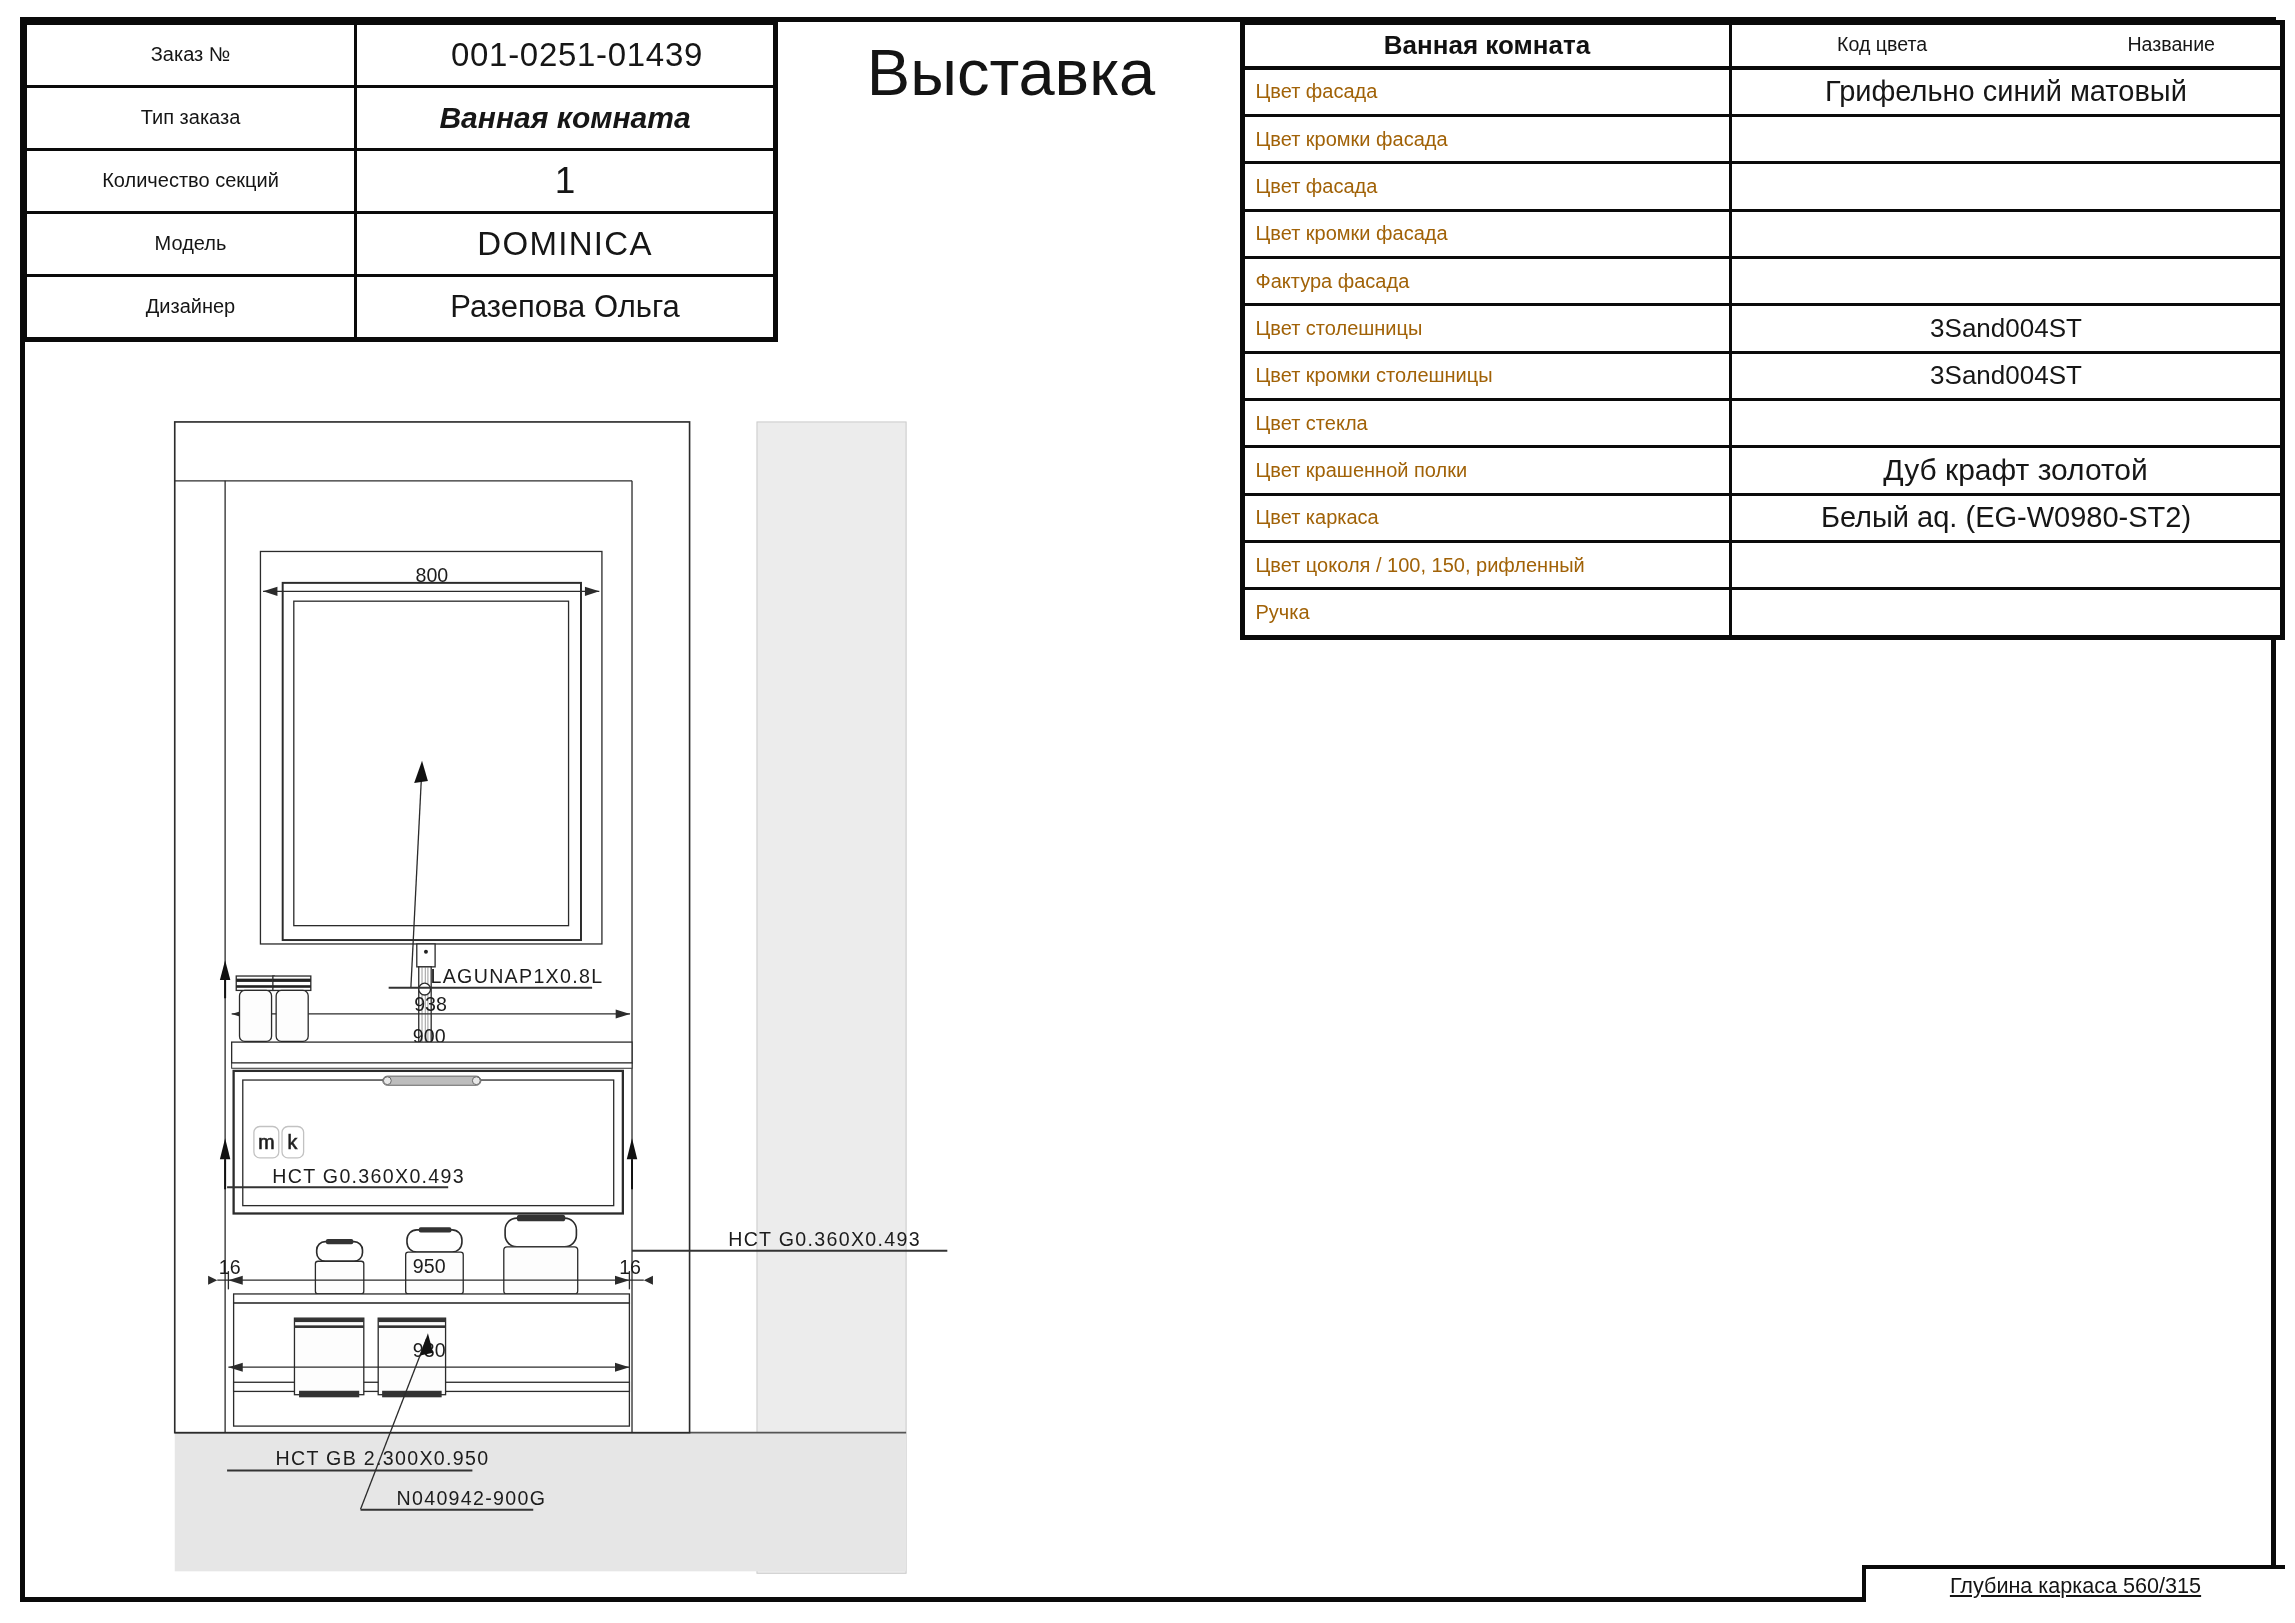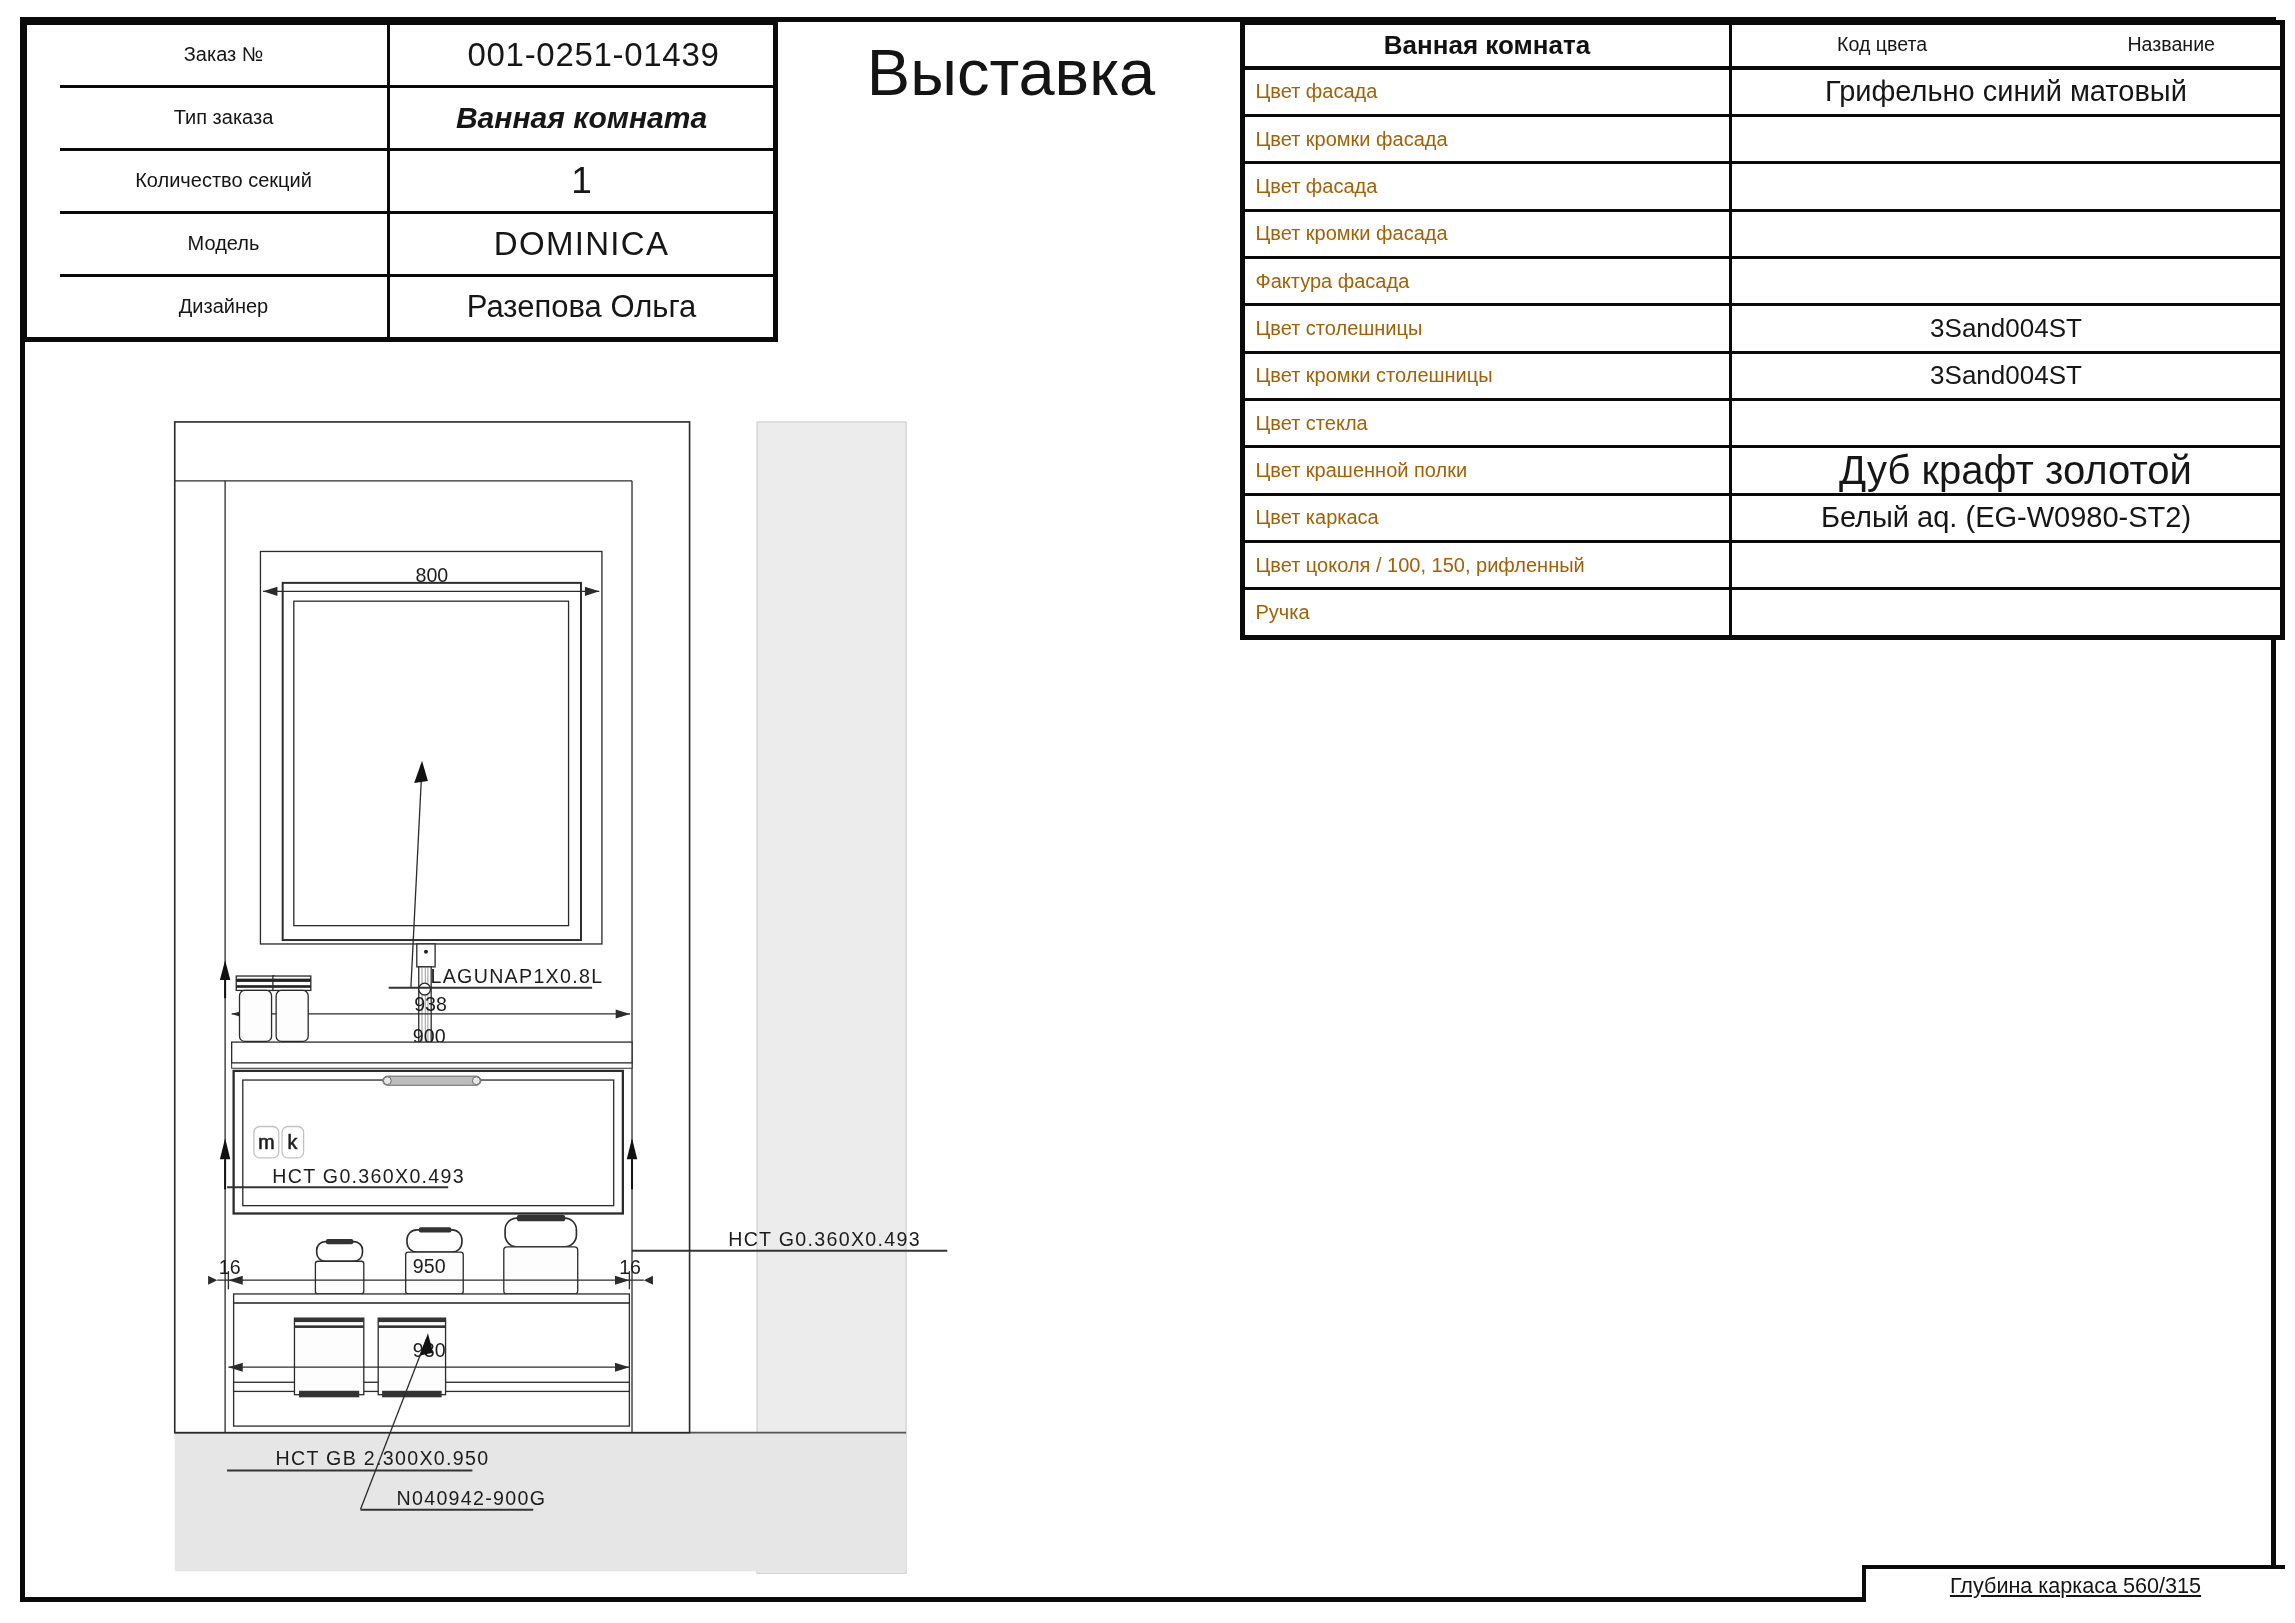--- a/index.html
+++ b/index.html
@@ -11,21 +11,21 @@
   .page-border{
     position:absolute;left:19.6px;top:17px;width:2256px;height:1585px;
     border:5.2px solid #0a0a0a;box-sizing:border-box;
   }
   
   .order-table{
     position:absolute;left:22px;top:19.6px;width:756px;height:322px;
     border:5.2px solid #0a0a0a;box-sizing:border-box;background:#fff;
     display:flex;flex-direction:column;
   }
-  .order-row{flex:1;display:flex;border-bottom:3.9px solid #0a0a0a;box-sizing:border-box;min-height:0;margin-left:33px;}
+  .order-row{flex:1;display:flex;border-bottom:3.9px solid #0a0a0a;box-sizing:border-box;min-height:0;}
   .order-row:last-child{border-bottom:none;}
   .order-label{
     width:330px;border-right:3.9px solid #0a0a0a;box-sizing:border-box;
     display:flex;align-items:center;justify-content:center;
     font-size:20px;color:#151515;text-align:center;padding:0 6.5px;
   }
   .order-value{
     flex:1;display:flex;align-items:center;justify-content:center;
     font-size:31px;color:#161616;text-align:center;
   }
@@ -63,21 +63,21 @@
   .spec-row .s-label{
     width:487px;border-right:3.9px solid #0a0a0a;box-sizing:border-box;
     display:flex;align-items:center;font-size:20px;color:#a16207;
     padding:0 3.9px 0 10.5px;white-space:nowrap;
   }
   .spec-row .s-value{
     flex:1;display:flex;align-items:center;justify-content:center;
     font-size:29px;color:#161616;white-space:nowrap;
   }
   .spec-row.v-big .s-value{font-size:26px;border-radius:19px;}
-  .spec-row.v-med .s-value{font-size:40px;padding-left:19px;}
+  .spec-row.v-med .s-value{font-size:30px;padding-left:19px;}
   
   .footer-box{
     position:absolute;left:1862px;top:1565px;width:423px;height:37px;
     border-top:4.6px solid #0a0a0a;border-left:4.6px solid #0a0a0a;box-sizing:border-box;
     display:flex;align-items:center;justify-content:center;
     font-size:21.6px;background:#fff;color:#141414;text-decoration:underline;
   }
   
   .drawing-svg{position:absolute;left:0;top:0;width:2295px;height:1623px;}
   .drawing-svg text{font-family:"Liberation Sans", sans-serif;fill:#1c1c1c;}

